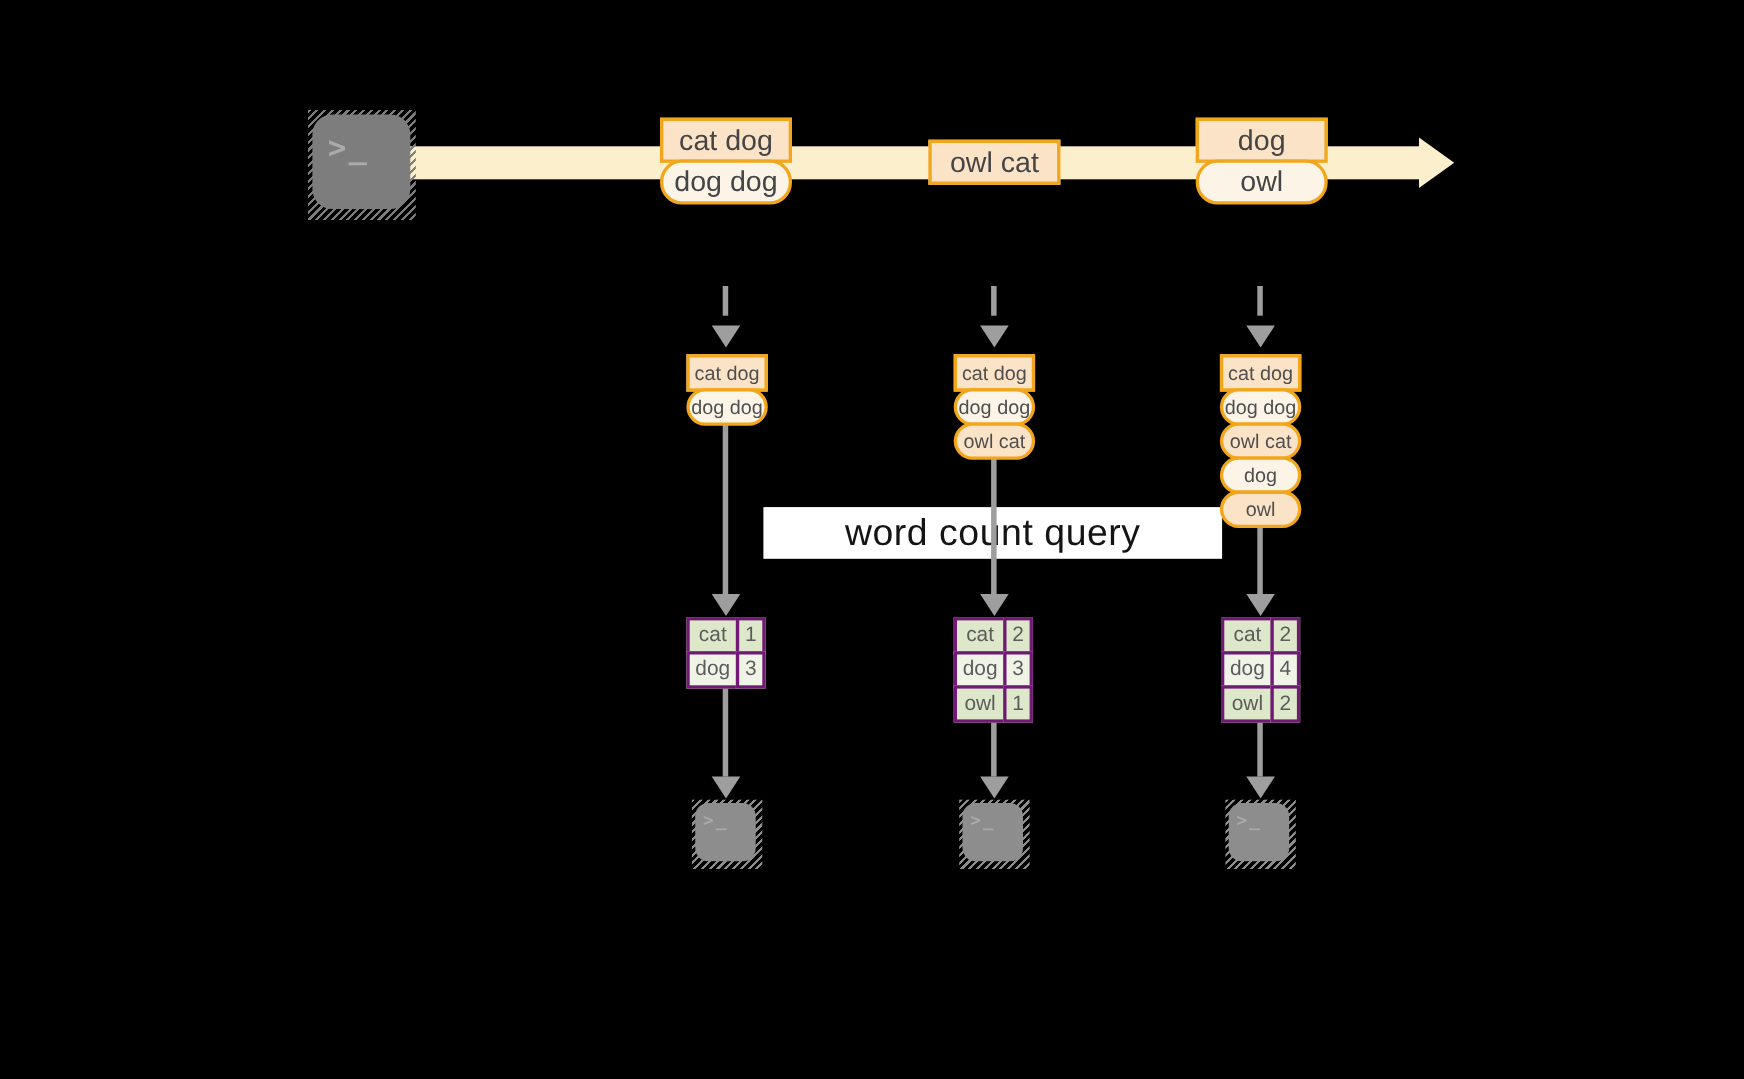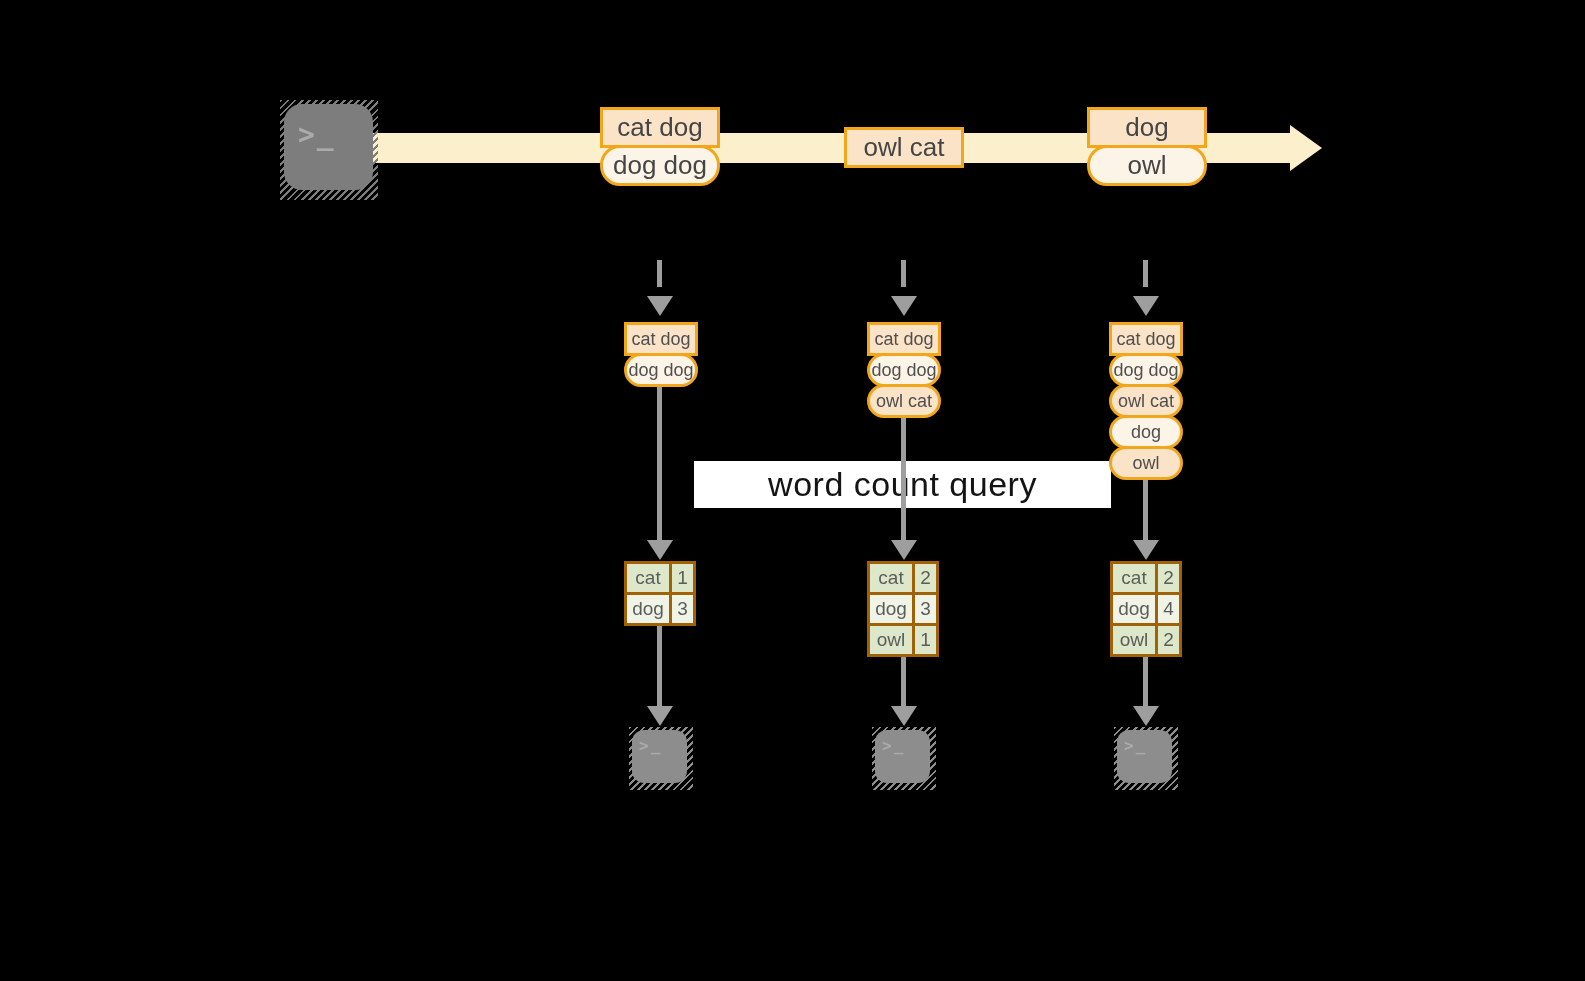--- a/index.html
+++ b/index.html
@@ -33,21 +33,21 @@
   .ocell + .ocell { margin-top:-3px;border-radius:20px; }
   .o-dark  { background:#FAE3C6; }
   .o-light { background:#FDF4E8; }
   .batch .ocell { width:120px; height:41px; font-size:26px; }
   .state .ocell { width:74px;  height:34px; font-size:18px; color:#4f4f4f; }
   
   .gtable { position:absolute; z-index:3; }
   .grow { display:flex; }
   .grow + .grow { margin-top:-3px; }
   .gcell {
-    box-sizing:border-box; border:3px solid #a16207;
+    box-sizing:border-box; border:3px solid #701a75;
     display:flex; align-items:center; justify-content:center;
     font-size:19px; color:#5c5c5c; height:34px;
   }
   .gword { width:48px; }
   .gnum  { width:27px; margin-left:-3px; }
   .g-dark  .gcell { background:#DCE8C9; }
   .g-light .gcell { background:#EFF4E6; }
   
   .vline { position:absolute; width:5px; background:#9E9E9E; z-index:2; }
   .vhead {

